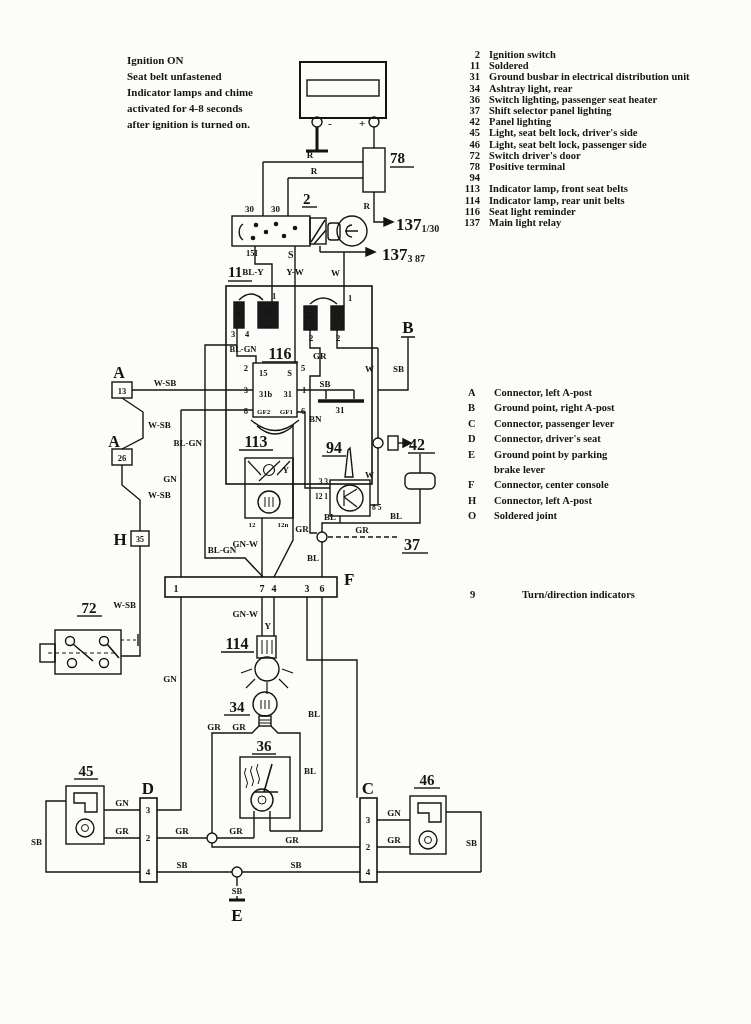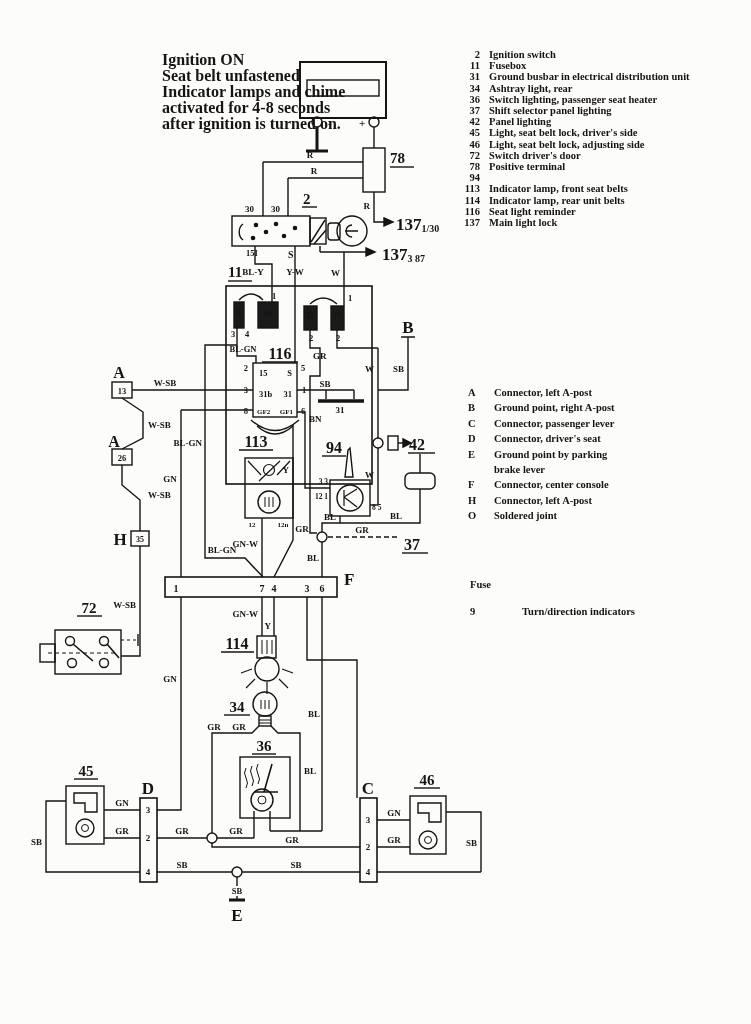--- a/index.html
+++ b/index.html
@@ -1,19 +1,19 @@
 <!DOCTYPE html>
 <html><head>
 <meta charset="utf-8">
 <style>
   html,body{margin:0;padding:0;background:#e8e8e8;}
   .page{position:relative;width:751px;height:1024px;background:#fcfcfa;overflow:hidden;
         font-family:"Liberation Serif",serif;color:#171310;}
   svg text{font-family:"Liberation Serif",serif;font-weight:bold;fill:#171310;}
-  .note{position:absolute;left:127px;top:52px;width:185px;font-size:16px;font-weight:bold;line-height:16px;margin-left:35px;}
+  .note{position:absolute;left:127px;top:52px;width:185px;font-size:11px;font-weight:bold;line-height:16px;}
   .comp-legend{position:absolute;left:456px;top:49px;width:292px;font-size:10.5px;font-weight:bold;line-height:11.2px;}
   .comp-legend .row{display:flex;}
   .comp-legend .num{width:24px;text-align:right;flex:0 0 24px;}
   .comp-legend .lbl{padding-left:9px;white-space:pre-line;}
   .conn-legend{position:absolute;left:468px;top:385px;width:270px;font-size:10.5px;font-weight:bold;line-height:15.4px;}
   .conn-legend .row{display:flex;}
   .conn-legend .ltr{width:14px;flex:0 0 14px;}
   .conn-legend .lbl{padding-left:12px;white-space:pre-line;}
   .fuse-legend{position:absolute;left:470px;top:576px;width:260px;font-size:10.5px;font-weight:bold;line-height:17px;}
   .fuse-row{display:flex;margin-top:10px;}
@@ -380,21 +380,21 @@
   <div>after ignition is turned on.</div>
 </div>
 
 <div class="comp-legend">
   <div class="row">
         <span class="num">2</span>
         <span class="lbl">Ignition switch</span>
       </div>
   <div class="row">
         <span class="num">11</span>
-        <span class="lbl">Fusebox</span>
+        <span class="lbl">Soldered</span>
       </div>
   <div class="row">
         <span class="num">31</span>
         <span class="lbl">Ground busbar in electrical distribution unit</span>
       </div>
   <div class="row">
         <span class="num">34</span>
         <span class="lbl">Ashtray light, rear</span>
       </div>
   <div class="row">
@@ -408,21 +408,21 @@
   <div class="row">
         <span class="num">42</span>
         <span class="lbl">Panel lighting</span>
       </div>
   <div class="row">
         <span class="num">45</span>
         <span class="lbl">Light, seat belt lock, driver's side</span>
       </div>
   <div class="row">
         <span class="num">46</span>
-        <span class="lbl">Light, seat belt lock, adjusting side</span>
+        <span class="lbl">Light, seat belt lock, passenger side</span>
       </div>
   <div class="row">
         <span class="num">72</span>
         <span class="lbl">Switch driver's door</span>
       </div>
   <div class="row">
         <span class="num">78</span>
         <span class="lbl">Positive terminal</span>
       </div>
   <div class="row">
@@ -435,21 +435,21 @@
   <div class="row">
         <span class="num">114</span>
         <span class="lbl">Indicator lamp, rear unit belts</span>
       </div>
   <div class="row">
         <span class="num">116</span>
         <span class="lbl">Seat light reminder</span>
       </div>
   <div class="row">
         <span class="num">137</span>
-        <span class="lbl">Main light lock</span>
+        <span class="lbl">Main light relay</span>
       </div>
 </div>
 
 <div class="conn-legend">
   <div class="row">
         <span class="ltr">A</span>
         <span class="lbl">Connector, left A-post</span>
       </div>
   <div class="row">
         <span class="ltr">B</span>
@@ -476,20 +476,19 @@
         <span class="ltr">H</span>
         <span class="lbl">Connector, left A-post</span>
       </div>
   <div class="row">
         <span class="ltr">O</span>
         <span class="lbl">Soldered joint</span>
       </div>
 </div>
 
 <div class="fuse-legend">
-  <div>Fuse</div>
   <div class="fuse-row">
     <span class="num">9</span>
     <span>Turn/direction indicators</span>
   </div>
 </div>
 
 </div>
 
 </body></html>

